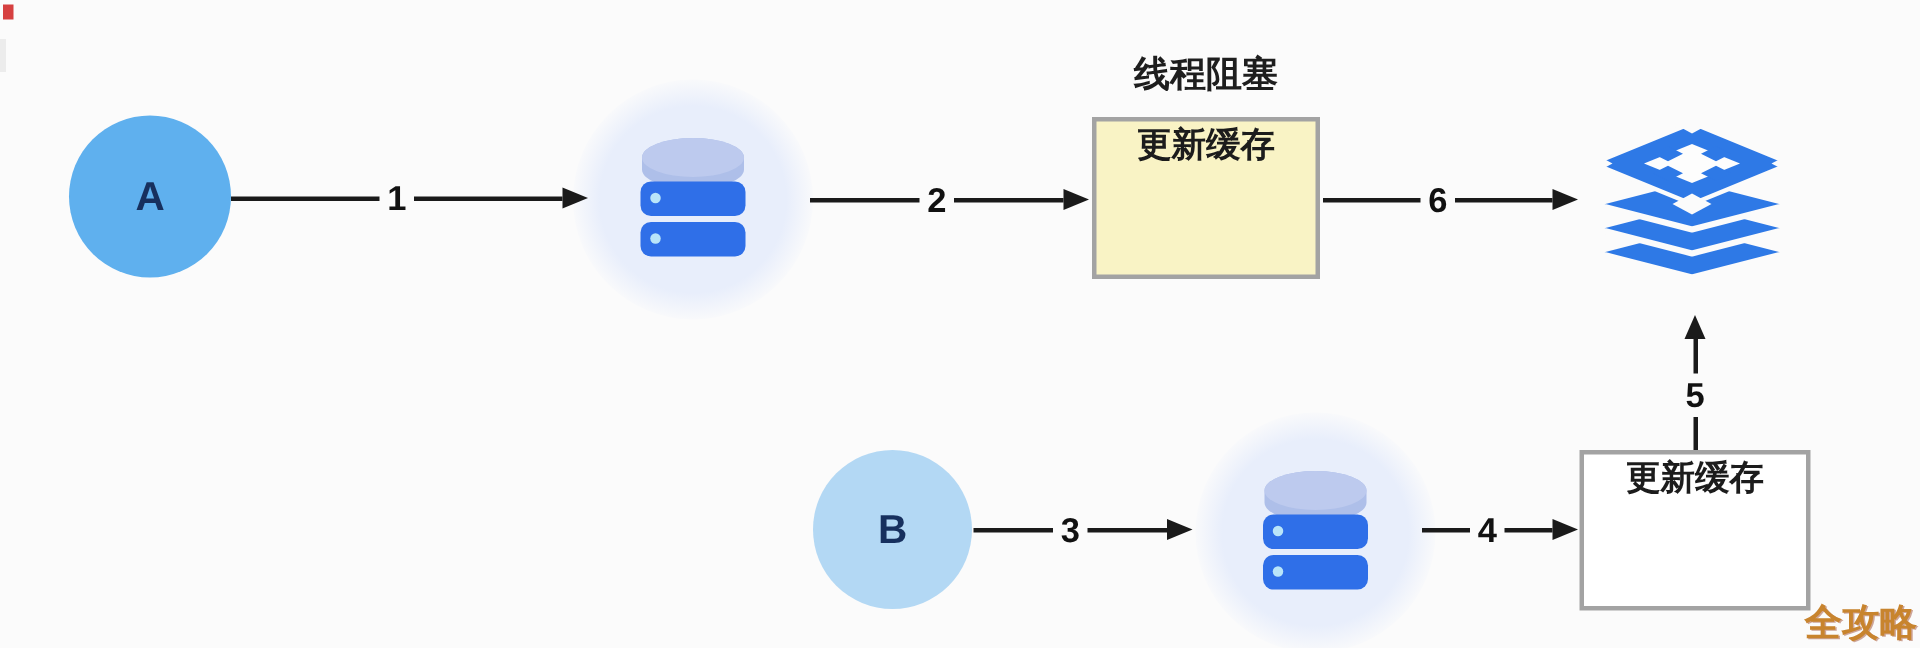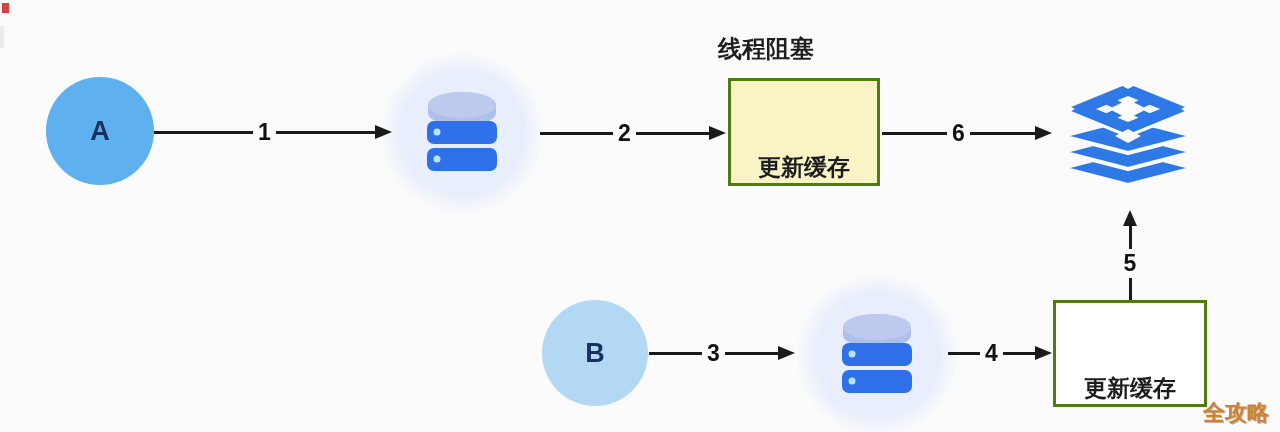--- a/index.html
+++ b/index.html
@@ -19,25 +19,25 @@
   
   .halo{position:absolute;width:160px;height:160px;border-radius:50%;z-index:1;
     background:radial-gradient(circle,#e8eefb 55%,rgba(232,238,251,0) 73%);}
   .halo-top{left:382px;top:53px;}
   .halo-bottom{left:797px;top:275px;}
   .dbicon{position:absolute;z-index:2;}
   .dbicon-top{left:422px;top:88px;}
   .dbicon-bottom{left:837px;top:310px;}
 
   
-  .box{position:absolute;border:3px solid #4d7c0f;display:flex;align-items:flex-end;justify-content:center;
+  .box{position:absolute;border:3px solid #a3a3a3;display:flex;align-items:flex-start;justify-content:center;
     font-size:23px;font-weight:700;color:#1c1c1c;z-index:2;box-sizing:border-box;font-family:Liberation Serif, serif;}
   .box-yellow{left:728px;top:78px;width:152px;height:108px;background:#f9f3c5;}
   .box-white{left:1053px;top:300px;width:154px;height:107px;background:#ffffff;}
-  .box-title{position:absolute;left:718px;top:33px;width:172px;text-align:left;
+  .box-title{position:absolute;left:718px;top:33px;width:172px;text-align:center;
     font-size:24px;font-weight:700;color:#1e1e1e;z-index:2;}
 
   
   .redisicon{position:absolute;left:1058px;top:78px;z-index:2;}
 
   
   .arrow{position:absolute;display:flex;align-items:center;z-index:3;}
   .arrow .shaft{flex:1;height:3px;background:#1a1a1a;}
   .arrow .num{font-weight:700;font-size:23px;color:#111;padding:0 5px;line-height:1;}
   .arrow .head-r{width:0;height:0;border-top:7px solid transparent;border-bottom:7px solid transparent;
@@ -51,21 +51,21 @@
   .arrow-1{left:154px;top:123px;width:238px;}
   .arrow-2{left:540px;top:124px;width:186px;}
   .arrow-3{left:649px;top:344px;width:146px;}
   .arrow-4{left:948px;top:344px;width:104px;}
   .arrow-5{left:1116px;top:210px;height:90px;}
   .arrow-6{left:882px;top:124px;width:170px;}
 
   
   .watermark{position:absolute;left:1005px;top:384px;font-size:28px;color:#c6c2c2;z-index:5;
     white-space:nowrap;letter-spacing:0;}
-  .badge{position:absolute;left:1203px;top:398px;font-size:22px;font-weight:800;color:#c8842e;z-index:6;
+  .badge{position:absolute;left:1203px;top:398px;font-size:25px;font-weight:800;color:#c8842e;z-index:6;
     text-shadow:1px 1px 0 rgba(150,60,30,0.45);white-space:nowrap;}
 </style>
 </head>
 <body>
 
 <div class="canvas">
 
   <div class="artifact-red"></div>
   <div class="artifact-gray"></div>
 

